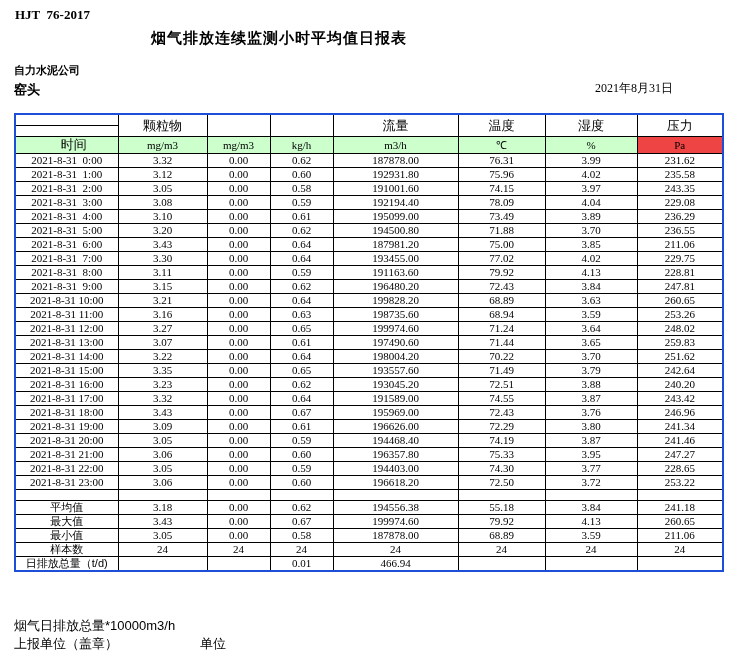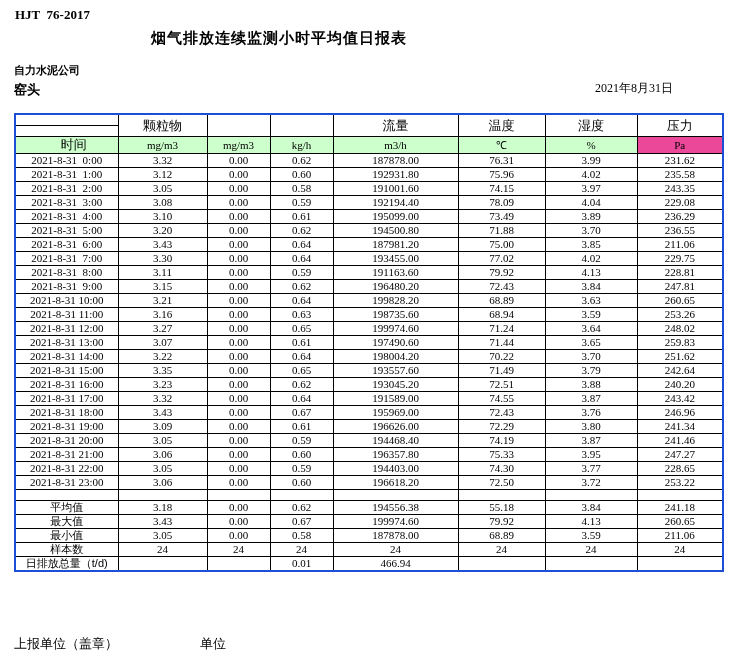--- a/index.html
+++ b/index.html
@@ -121,21 +121,21 @@
         <td></td>
       </tr>
       <tr class="hB">
         <td class="time-h" style="background: rgb(204, 255, 204); padding-left: 14px;">时间</td>
         <td style="background: rgb(204, 255, 204);">mg/m3</td>
         <td style="background: rgb(204, 255, 204);">mg/m3</td>
         <td style="background: rgb(204, 255, 204);">kg/h</td>
         <td style="background: rgb(204, 255, 204);">m3/h</td>
         <td style="background: rgb(204, 255, 204);">℃</td>
         <td style="background: rgb(204, 255, 204);">%</td>
-        <td style="background: #ec4899;">Pa</td>
+        <td style="background: #ef4444;">Pa</td>
       </tr>
     </thead>
     <tbody>
 
     <tr>
           <td class="t">2021-8-31  0:00</td>
           <td>3.32</td>
           <td>0.00</td>
           <td>0.62</td>
           <td>187878.00</td>
@@ -429,16 +429,17 @@
           <td></td>
           <td>0.01</td>
           <td>466.94</td>
           <td></td>
           <td></td>
           <td></td>
         </tr>
       </tbody>
   </table>
 
+  <div class="foot-note">烟气日排放总量*10000m3/h</div>
   <div class="foot-report-unit">上报单位（盖章）</div>
   <div class="foot-unit">单位</div>
 
 </div>
 
 </body></html>

